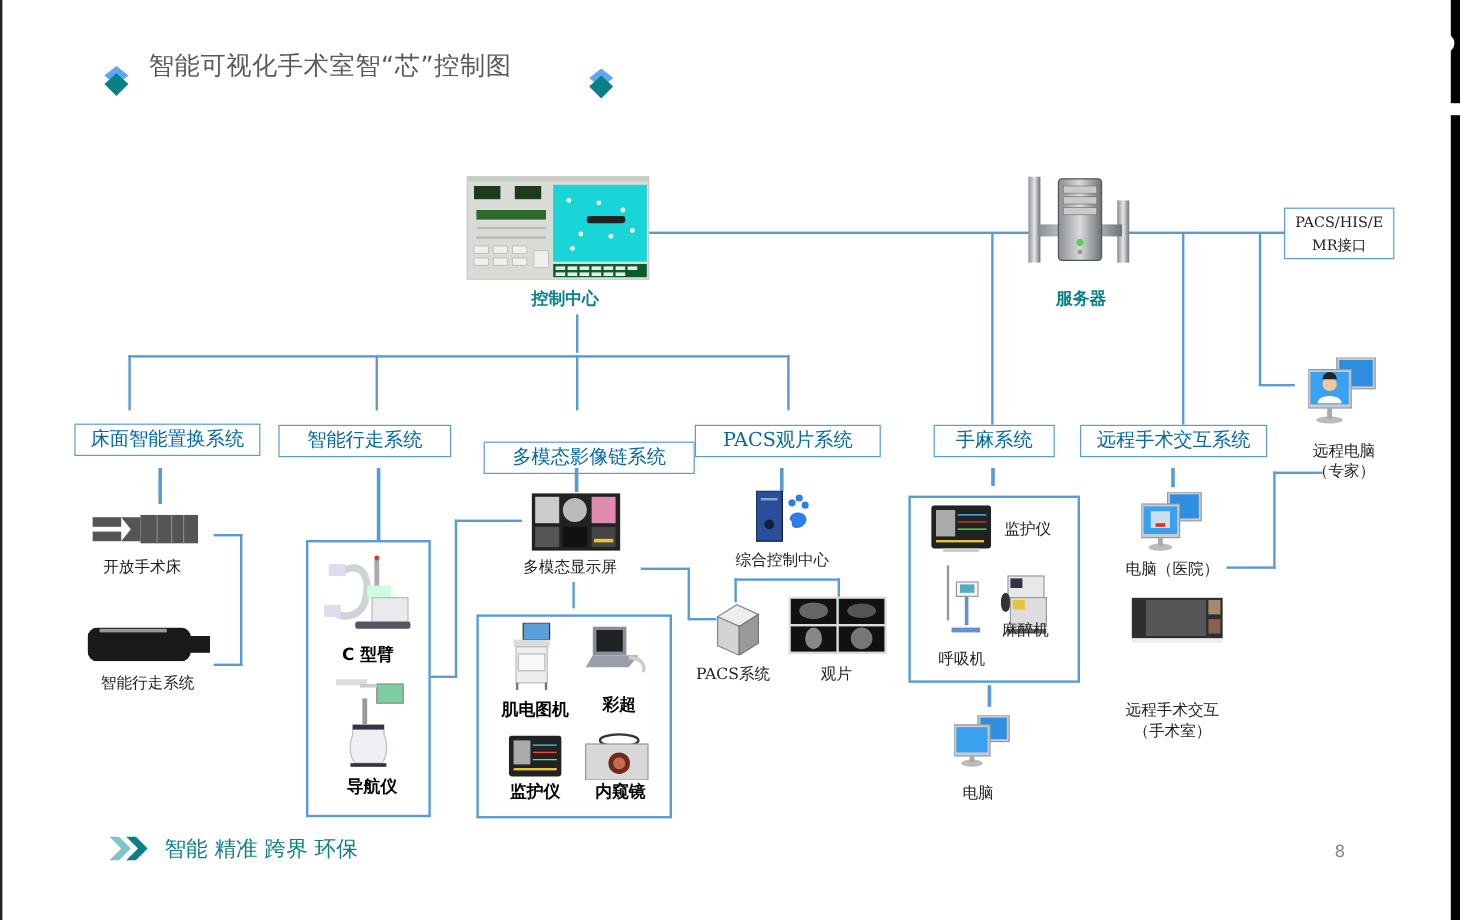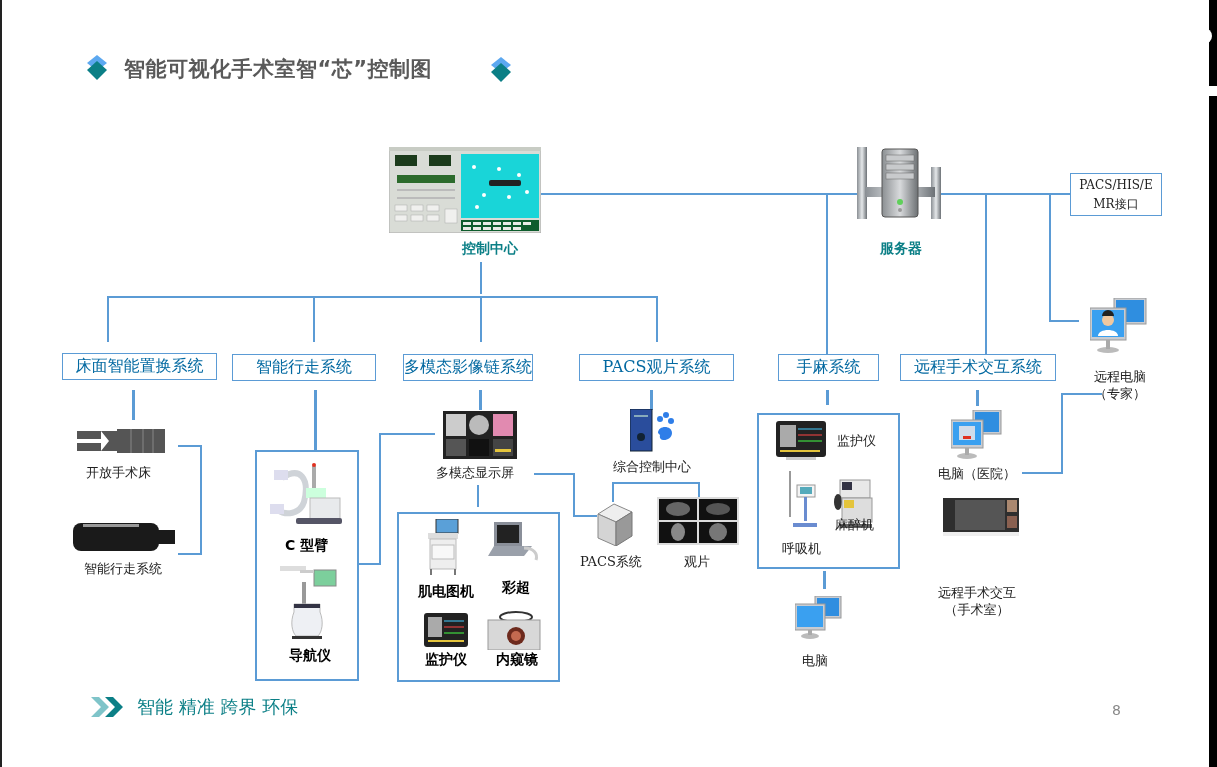--- a/index.html
+++ b/index.html
@@ -2,21 +2,21 @@
 <html><head>
 <meta charset="utf-8">
 <style>
   html,body{margin:0;padding:0;}
   body{width:1217px;height:767px;position:relative;overflow:hidden;background:#fff;font-family:"DejaVu Sans",sans-serif;}
   .abs{position:absolute;}
   .left-border{left:0;top:0;width:2px;height:767px;background:#222;}
   .right-bar{left:1209px;top:0;width:8px;height:767px;background:#000;}
   .right-bar-gap{left:1204px;top:86px;width:13px;height:10px;background:#fff;}
   .right-notch{left:1204px;top:28px;width:8px;height:16px;background:#fff;border-radius:0 8px 8px 0;}
-  .title{left:124px;top:55px;font-size:21px;font-weight:bold;color:#595959;letter-spacing:0.5px;white-space:nowrap;}
+  .title{left:124px;top:41px;font-size:21px;font-weight:normal;color:#595959;letter-spacing:0.5px;white-space:nowrap;}
   .diamond{width:20px;height:20px;}
   .line{background:#5b9bd5;position:absolute;}
   .label-teal{color:#0b7f86;font-weight:bold;font-size:14px;position:absolute;white-space:nowrap;}
   .sysbox{position:absolute;border:1.5px solid #5b9bd5;background:#fff;height:27px;box-sizing:border-box;display:flex;align-items:center;justify-content:center;font-size:16px;color:#0369a1;white-space:nowrap;}
   .grp{position:absolute;border:2px solid #5b9bd5;box-sizing:border-box;background:#fff;}
   .cap{position:absolute;font-size:13px;color:#222;white-space:nowrap;text-align:center;}
   .capb{position:absolute;font-size:14px;color:#000;font-weight:bold;white-space:nowrap;text-align:center;}
   .iface{left:1070px;top:173px;width:92px;height:43px;border:1px solid #5b9bd5;box-sizing:border-box;font-family:"DejaVu Serif",serif;font-size:12px;color:#222;text-align:center;line-height:19px;padding-top:2px;}
   .footer-text{left:137px;top:695px;font-size:18px;color:#0b7f86;white-space:nowrap;}
   .page-num{left:1112px;top:702px;font-size:14px;color:#888;}
@@ -91,21 +91,21 @@
       <rect x="124" y="75" width="8" height="3"></rect>
       <rect x="134" y="75" width="8" height="3"></rect>
       <rect x="74" y="80" width="8" height="3"></rect>
       <rect x="84" y="80" width="8" height="3"></rect>
       <rect x="94" y="80" width="8" height="3"></rect>
       <rect x="104" y="80" width="8" height="3"></rect>
       <rect x="114" y="80" width="8" height="3"></rect>
       <rect x="124" y="80" width="8" height="3"></rect>
     </g>
 </svg>
-<div class="label-teal" style="left:462px;top:240px">控制中心</div>
+<div class="label-teal" style="left:443px;top:240px">控制中心</div>
 
 <svg class="abs" style="left:855px;top:147px;width:88px;height:72px">
   <defs>
       <linearGradient id="pipe" x1="0" x2="1">
         <stop offset="0" stop-color="#8a8f94"></stop>
         <stop offset="0.5" stop-color="#e5e8ea"></stop>
         <stop offset="1" stop-color="#6c7176"></stop>
       </linearGradient>
   <linearGradient id="tower" x1="0" x2="1">
         <stop offset="0" stop-color="#8b8f92"></stop>
@@ -125,21 +125,21 @@
 </svg>
 <div class="label-teal" style="left:880px;top:240px">服务器</div>
 
 <div class="abs iface">
   <div>PACS/HIS/E</div>
   <div>MR接口</div>
 </div>
 
 <div class="sysbox" style="left:62px;top:353px;width:155px;">床面智能置换系统</div>
 <div class="sysbox" style="left:232px;top:354px;width:144px;">智能行走系统</div>
-<div class="sysbox" style="left:403px;top:354px;width:130px;">多模态影像链系统</div>
+<div class="sysbox" style="left:403px;top:368px;width:176px;">多模态影像链系统</div>
 <div class="sysbox" style="left:579px;top:354px;width:155px;font-family:'DejaVu Serif',serif;">PACS观片系统</div>
 <div class="sysbox" style="left:778px;top:354px;width:101px;">手麻系统</div>
 <div class="sysbox" style="left:900px;top:354px;width:156px;">远程手术交互系统</div>
 
 <div class="line" style="left:132px;top:390px;width:3px;height:30px"></div>
 <div class="line" style="left:314px;top:390px;width:3px;height:60px"></div>
 <div class="line" style="left:479px;top:390px;width:3px;height:20px"></div>
 <div class="line" style="left:650px;top:390px;width:3px;height:20px"></div>
 <div class="line" style="left:826px;top:390px;width:3px;height:15px"></div>
 <div class="line" style="left:976px;top:390px;width:3px;height:16px"></div>

